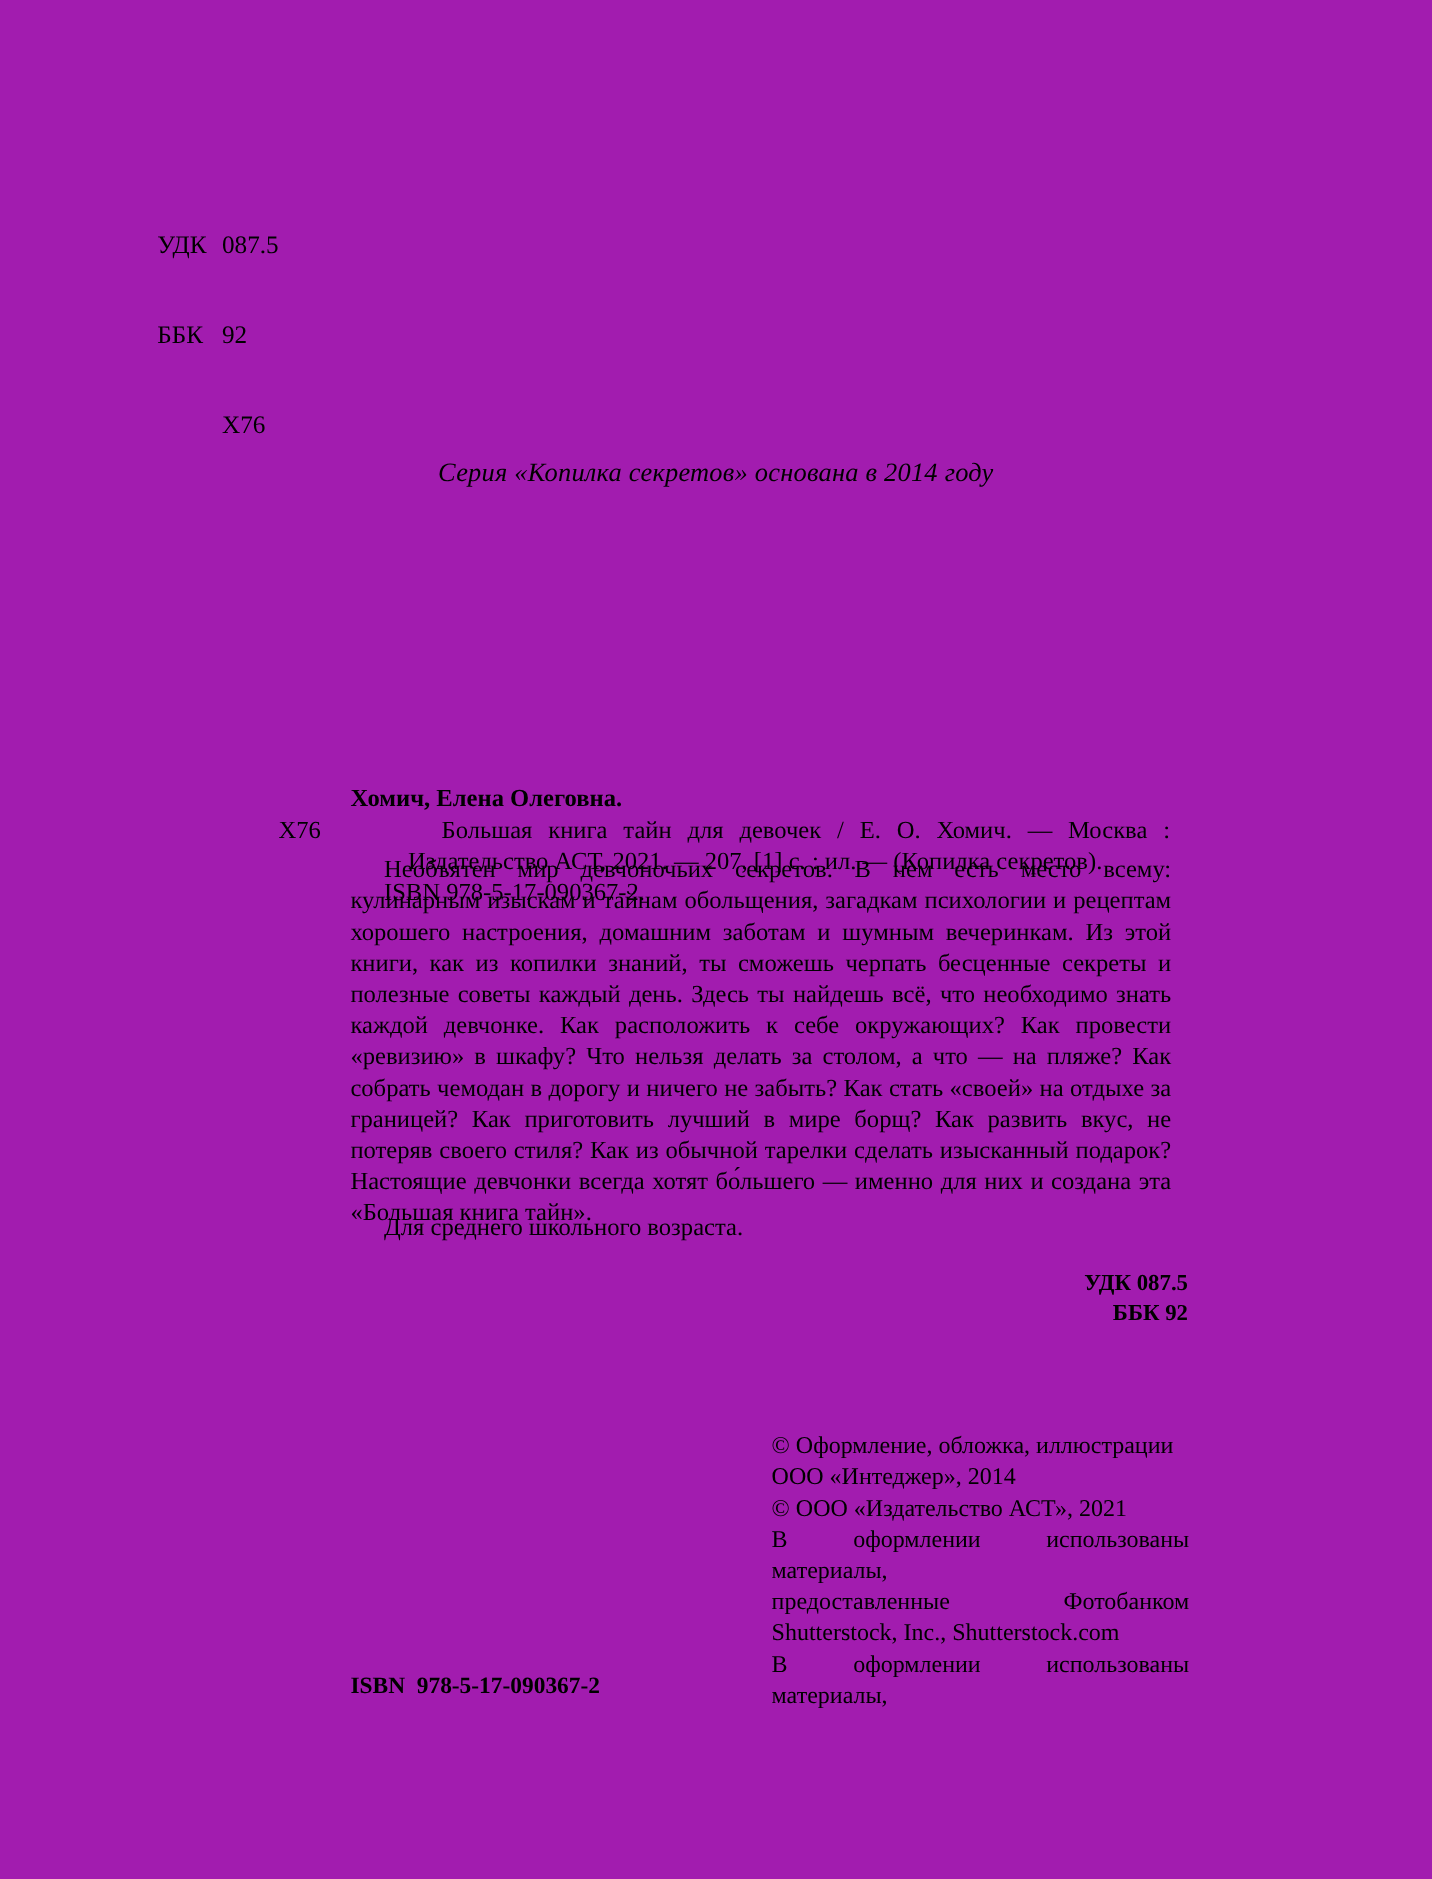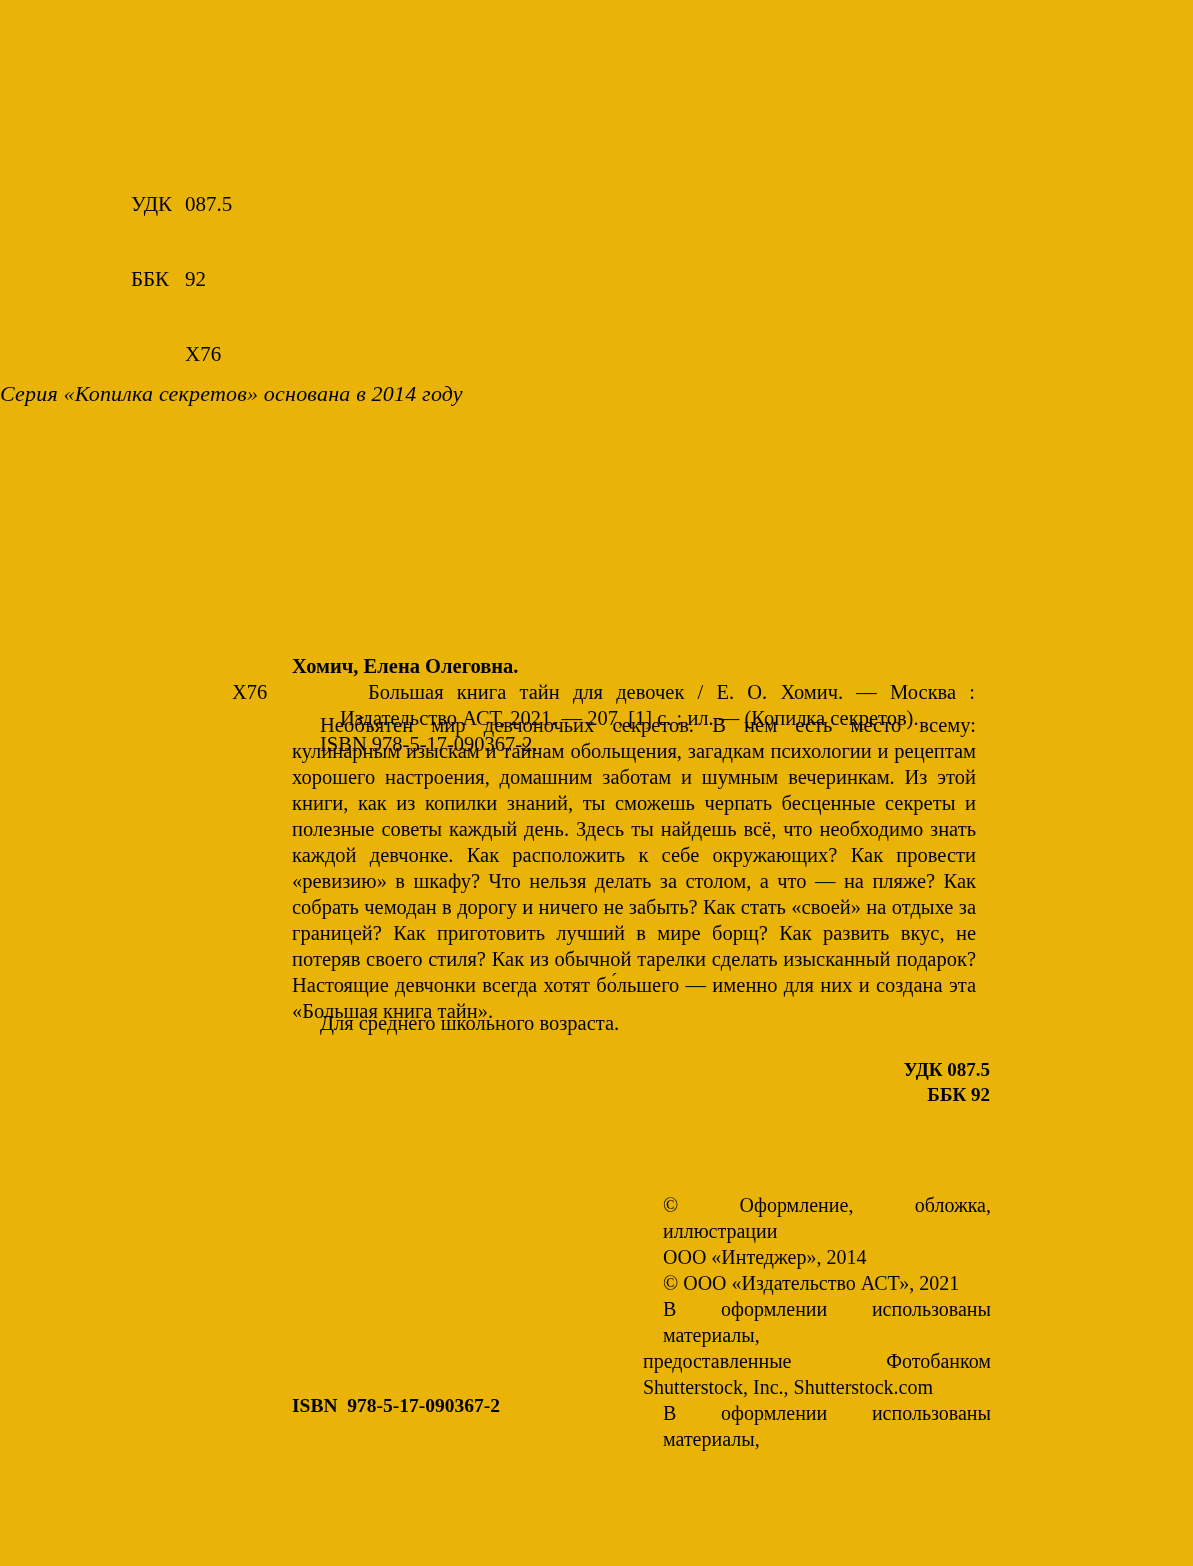--- a/index.html
+++ b/index.html
@@ -34,20 +34,21 @@
   #udk-top .lbl { display: inline-block; width: 54px; }
   #udk-top .val { display: inline-block; }
   #udk-top .cutter-row { padding-left: 54px; }
 
   
   #series-line {
     position: absolute;
     left: 0;
     top: 381px;
     width: 1193px;
+    text-align: center;
     font-style: italic;
     font-size: 22px;
     letter-spacing: 0.2px;
   }
 
   
   #biblio {
     position: absolute;
     left: 292px;
     top: 653px;
@@ -115,38 +116,38 @@
   
   #copyright {
     position: absolute;
     left: 643px;
     top: 1192px;
     width: 348px;
     font-size: 20px;
     line-height: 26px;
     text-align: justify;
   }
-  #copyright .cr-line { display: block; margin-left: 20px; }
+  #copyright .cr-line { display: block; }
   #copyright .cr-just { display: block; text-align: justify; }
 
   
   #isbn-bottom {
     position: absolute;
     left: 292px;
     top: 1395px;
     font-weight: bold;
     font-size: 19.5px;
     white-space: pre;
     text-align: right;
   }
 </style>
 </head>
 <body>
 
-<div id="page" style="background: #eab308; color: rgb(0, 0, 0);">
+<div id="page" style="background: #a21caf; color: rgb(0, 0, 0);">
 
   <div id="udk-top">
     <span class="udk-row"><span class="lbl">УДК</span><span class="val">087.5</span></span>
     <span class="udk-row"><span class="lbl">ББК</span><span class="val">92</span></span>
     <span class="udk-row cutter-row">Х76</span>
   </div>
 
   <div id="series-line">Серия «Копилка секретов» основана в 2014 году</div>
 
   <div id="biblio">

